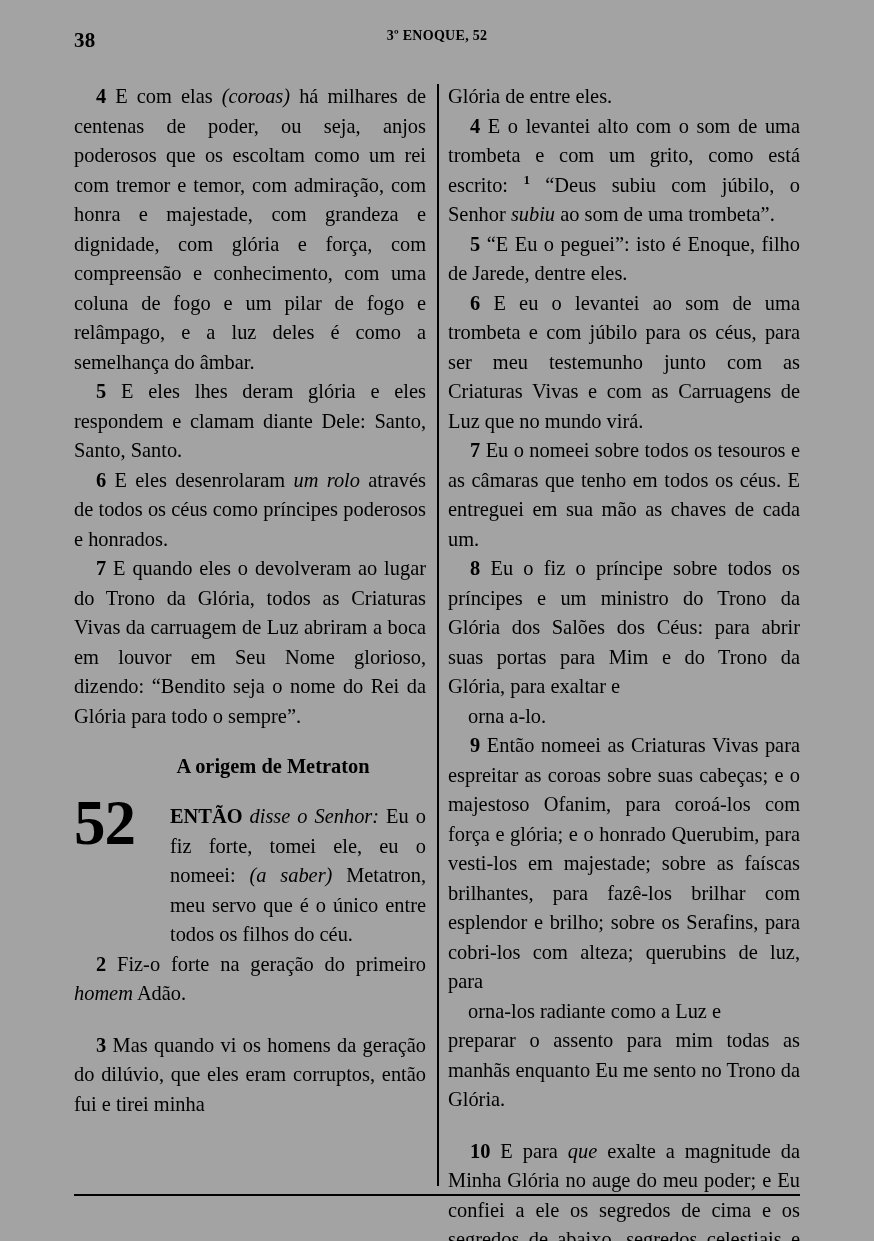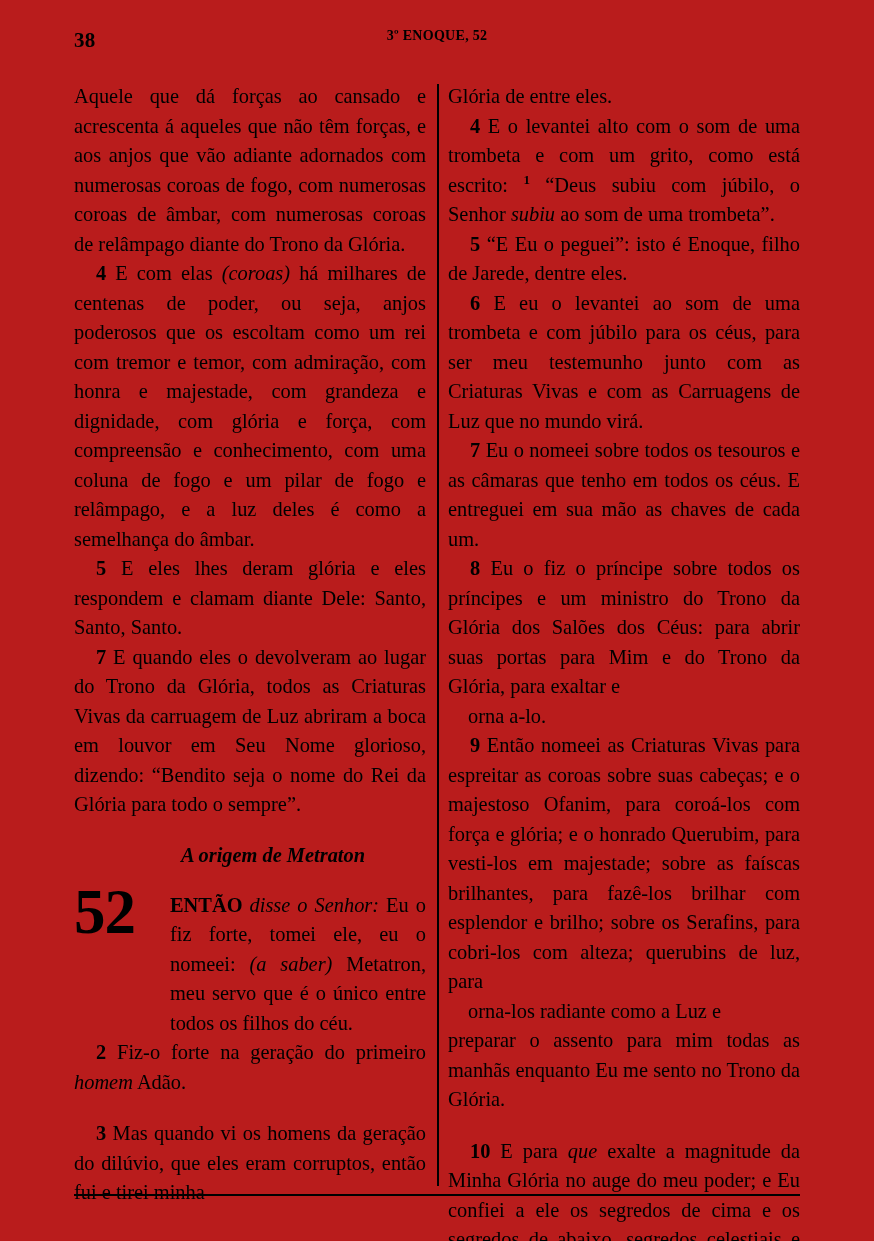--- a/index.html
+++ b/index.html
@@ -8,21 +8,21 @@
     background: #ffffff;
   }
   body {
     font-family: "Liberation Serif", "DejaVu Serif", serif;
     color: #000000;
   }
   .page {
     position: relative;
     width: 874px;
     height: 1241px;
-    background: #b91c1c;
+    background: #a3a3a3;
     overflow: hidden;
     box-sizing: border-box;
   }
 
   
   .running-head {
     position: absolute;
     left: 74px;
     top: 28px;
     width: 726px;
@@ -111,21 +111,20 @@
     width: 20px;
   }
 
   
   .chapter-block {
     margin-top: 22px;
   }
   .chapter-heading {
     font-size: 20.4px;
     font-weight: bold;
-    font-style: italic;
     text-align: center;
     line-height: 27px;
     margin: 0 0 9px 46px;
     padding: 0;
   }
   .dropcap-wrap {
     position: relative;
   }
   .dropcap {
     position: absolute;
@@ -161,26 +160,26 @@
     <span class="folio">38</span>
     <span class="head-title">3º ENOQUE, 52</span>
   </div>
 
   <div class="columns">
 
     <div class="col-rule"></div>
 
     <div class="col col-left">
 
-      <p class="verse cont"><span>Aquele que dá forças ao cansado e acrescenta á aqueles que não têm forças, e aos anjos que vão adiante adornados com numerosas coroas de fogo, com numerosas coroas de âmbar, com numerosas coroas de relâmpago diante do Trono da Glória.</span></p>
 
       <p class="verse"><span class="vnum">4</span> <span>E com elas </span><span class="it">(coroas)</span><span> há milhares de centenas de poder, ou seja, anjos poderosos que os escoltam como um rei com tremor e temor, com admiração, com honra e majestade, com grandeza e dignidade, com glória e força, com compreensão e conhecimento, com uma coluna de fogo e um pilar de fogo e relâmpago, e a luz deles é como a semelhança do âmbar.</span></p>
 
       <p class="verse"><span class="vnum">5</span> <span>E eles lhes deram glória e eles respondem e clamam diante Dele: Santo, Santo, Santo.</span></p>
 
+      <p class="verse"><span class="vnum">6</span> <span>E eles desenrolaram </span><span class="it">um rolo</span><span> através de todos os céus como príncipes poderosos e honrados.</span></p>
 
       <p class="verse"><span class="vnum">7</span> <span>E quando eles o devolveram ao lugar do Trono da Glória, todos as Criaturas Vivas da carruagem de Luz abriram a boca em louvor em Seu Nome glorioso, dizendo: “Bendito seja o nome do Rei da Glória para todo o sempre”.</span></p>
 
       <div class="chapter-block">
         <p class="chapter-heading">A origem de Metraton</p>
         <div class="dropcap-wrap">
           <span class="dropcap">52</span>
           <p class="verse chapter-first"><span class="sc">ENTÃO</span> <span class="it">disse o Senhor:</span> <span>Eu o fiz forte, tomei ele, eu o nomeei:</span> <span class="it">(a saber)</span> <span>Metatron, meu servo que é o único entre todos os filhos do céu.</span></p>
         </div>
 

